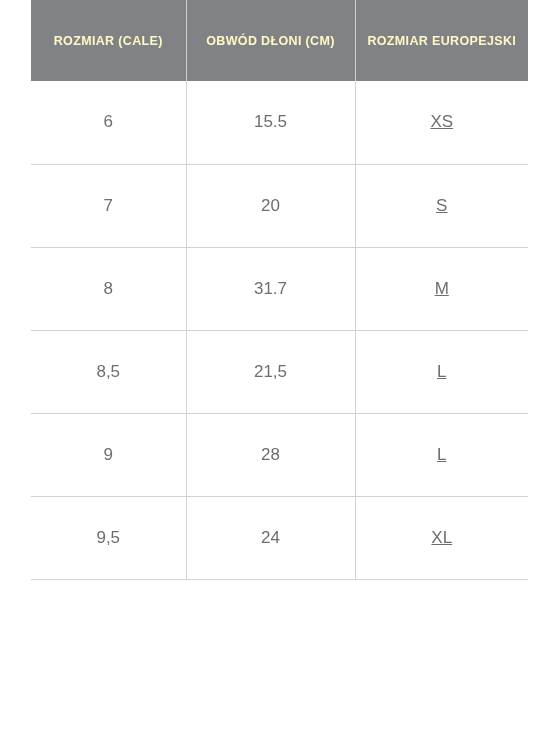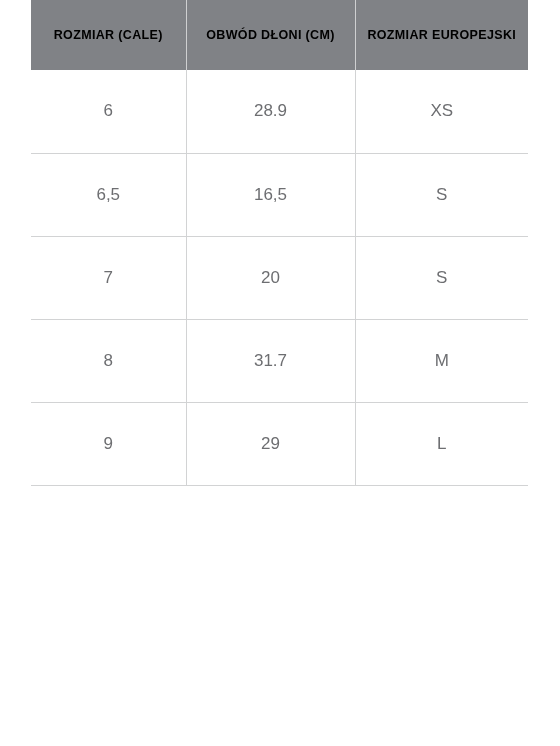--- a/index.html
+++ b/index.html
@@ -36,27 +36,27 @@
     border-collapse: collapse;
     table-layout: fixed;
   }
 
   table.size-table col.c1 { width: 155px; }
   table.size-table col.c2 { width: 169px; }
   table.size-table col.c3 { width: 173px; }
 
   thead th {
     background: #808286;
-    color: #000000;
+    color: #fef9c3;
     font-size: 12.5px;
     font-weight: 700;
     letter-spacing: 0.35px;
     text-align: center;
     vertical-align: middle;
-    height: 70px;
+    height: 81px;
     padding: 16px 4px;
     border-right: 1px solid #cfd0d1;
     box-sizing: border-box;
     white-space: nowrap;
   }
   thead th:last-child {
     border-right: none;
   }
 
   tbody td {
@@ -68,20 +68,21 @@
     vertical-align: middle;
     height: 83px;
     padding: 0 4px;
     border-right: 1px solid #d2d3d4;
     border-bottom: 1px solid #d2d3d4;
     box-sizing: border-box;
     white-space: nowrap;
   }
   tbody td:last-child {
     border-right: none;
+    text-decoration: underline;
   }
   tbody tr:first-child td {
     border-top: none;
   }
 </style>
 </head>
 <body>
 
 <div class="page">
 
@@ -95,40 +96,45 @@
       <thead>
         <tr>
           <th>ROZMIAR (CALE)</th>
           <th>OBWÓD DŁONI (CM)</th>
           <th>ROZMIAR EUROPEJSKI</th>
         </tr>
       </thead>
       <tbody>
         <tr>
           <td>6</td>
-          <td>28.9</td>
+          <td>15.5</td>
           <td>XS</td>
-        </tr>
-        <tr>
-          <td>6,5</td>
-          <td>16,5</td>
-          <td>S</td>
         </tr>
         <tr>
           <td>7</td>
           <td>20</td>
           <td>S</td>
         </tr>
         <tr>
           <td>8</td>
           <td>31.7</td>
           <td>M</td>
         </tr>
         <tr>
+          <td>8,5</td>
+          <td>21,5</td>
+          <td>L</td>
+        </tr>
+        <tr>
           <td>9</td>
-          <td>29</td>
+          <td>28</td>
           <td>L</td>
+        </tr>
+        <tr>
+          <td>9,5</td>
+          <td>24</td>
+          <td>XL</td>
         </tr>
       </tbody>
     </table>
   </div>
 
 </div>
 
 </body></html>

